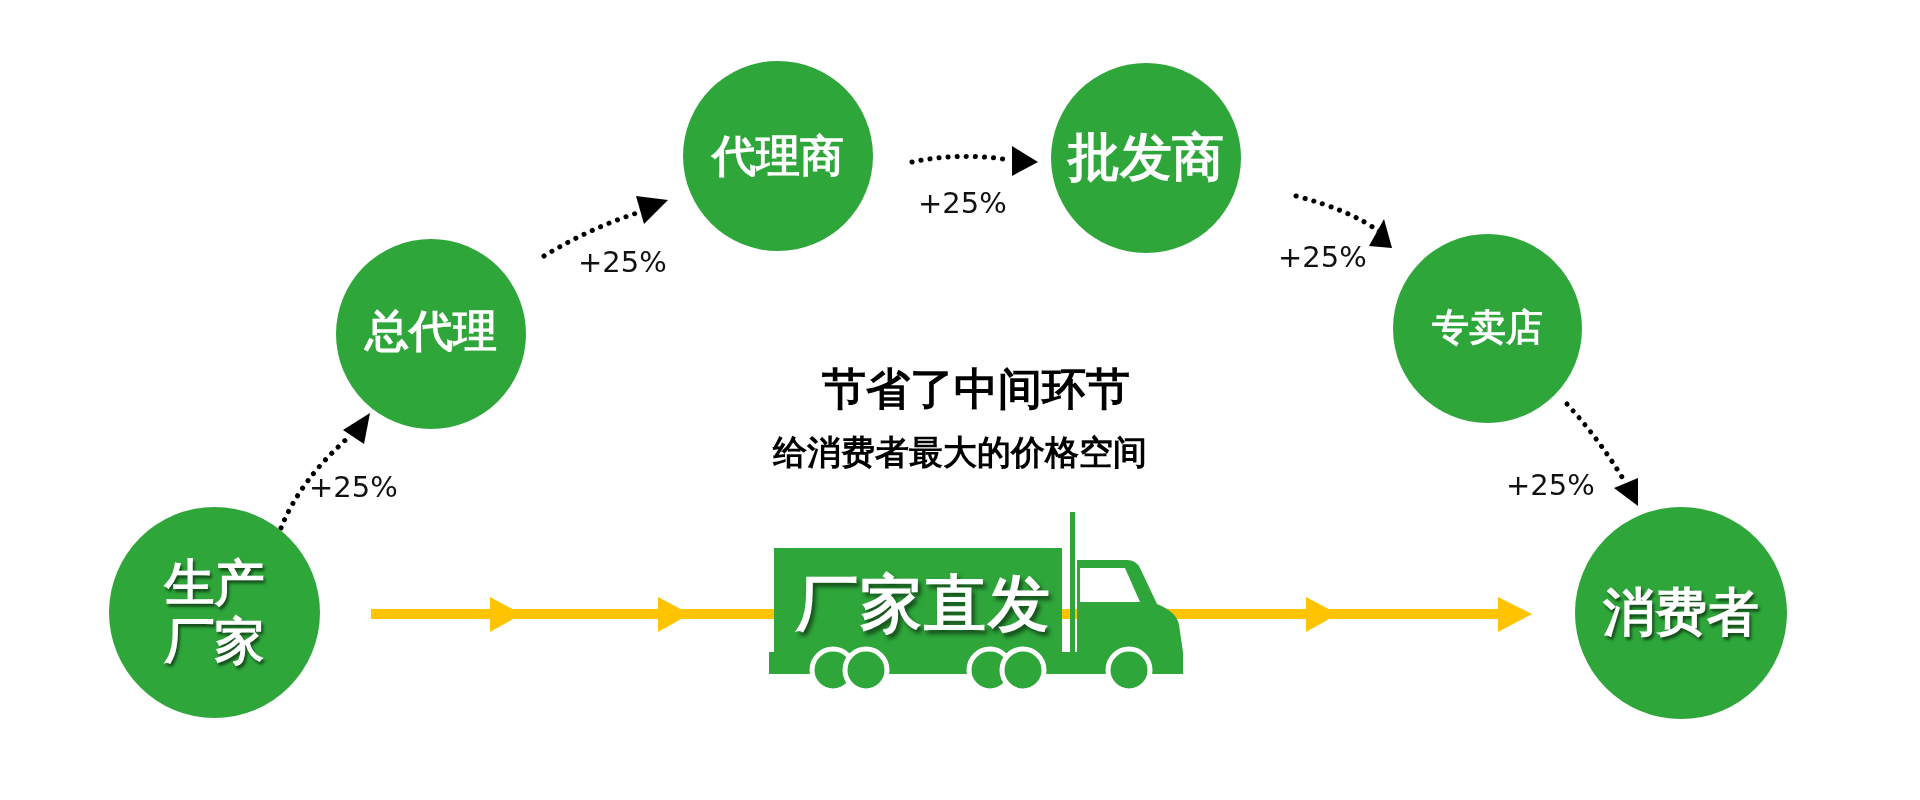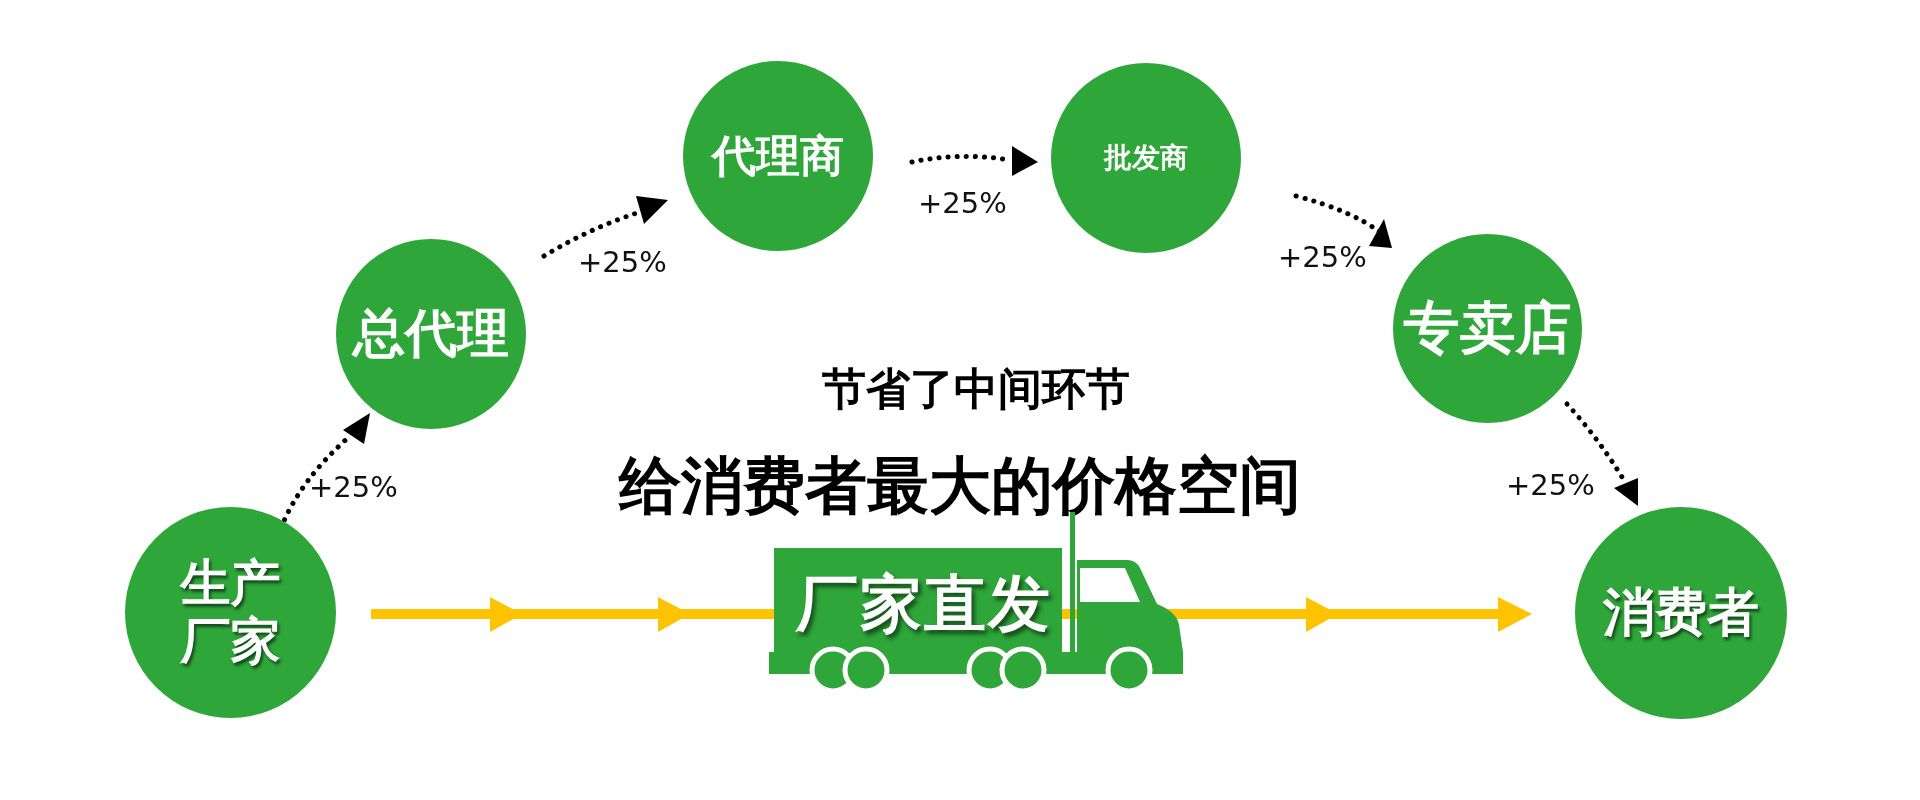--- a/index.html
+++ b/index.html
@@ -46,55 +46,55 @@
     </g>
     <g fill="#000">
       <polygon points="370,413 364,444 343,430"></polygon>
       <polygon points="668,200 644,224 636,196"></polygon>
       <polygon points="1038,162 1012,176 1012,146"></polygon>
       <polygon points="1392,248 1369,246 1384,219"></polygon>
       <polygon points="1638,506 1614,488 1638,478"></polygon>
     </g>
   </svg>
 
-  <div class="node shadow" style="left:125px; top:507px; width:211px; height:211px; font-size:50px;">
+  <div class="node shadow" style="left:109px; top:507px; width:211px; height:211px; font-size:50px;">
     <span class="lbl">
       <span>生产</span><br>
       <span>厂家</span>
     </span>
   </div>
 
-  <div class="node" style="left:336px; top:239px; width:190px; height:190px; font-size:52px;">
+  <div class="node" style="left:336px; top:239px; width:190px; height:190px; font-size:44px;font-family:Liberation Mono, monospace;">
     <span class="lbl">总代理</span>
   </div>
 
   <div class="node" style="left:683px; top:61px; width:190px; height:190px; font-size:44px;">
     <span class="lbl">代理商</span>
   </div>
 
-  <div class="node" style="left:1051px; top:63px; width:190px; height:190px; font-size:28px;">
+  <div class="node" style="left:1051px; top:63px; width:190px; height:190px; font-size:52px;">
     <span class="lbl">批发商</span>
   </div>
 
-  <div class="node" style="left:1393px; top:234px; width:189px; height:189px; font-size:56px;">
+  <div class="node" style="left:1393px; top:234px; width:189px; height:189px; font-size:37px;">
     <span class="lbl">专卖店</span>
   </div>
 
   <div class="node shadow" style="left:1575px; top:507px; width:212px; height:212px; font-size:52px;">
     <span class="lbl">消费者</span>
   </div>
 
   <div class="pct" style="left:309px; top:470px;">+25%</div>
   <div class="pct" style="left:578px; top:245px;">+25%</div>
   <div class="pct" style="left:918px; top:186px;">+25%</div>
   <div class="pct" style="left:1278px; top:240px;">+25%</div>
   <div class="pct" style="left:1506px; top:468px;">+25%</div>
 
   <div class="headline" style="top:360px; font-size:44px; padding-left:16px; left:0;">节省了中间环节</div>
-  <div class="headline" style="top:444px; font-size:62px;">给消费者最大的价格空间</div>
+  <div class="headline" style="top:430px; font-size:34px;">给消费者最大的价格空间</div>
 
   <svg class="layer" width="1920" height="800">
     <g fill="#2EA63A">
 
       <rect x="774" y="548" width="288" height="110"></rect>
 
       <rect x="769" y="652" width="414" height="22"></rect>
 
       <rect x="1070" y="512" width="5" height="146"></rect>
 

